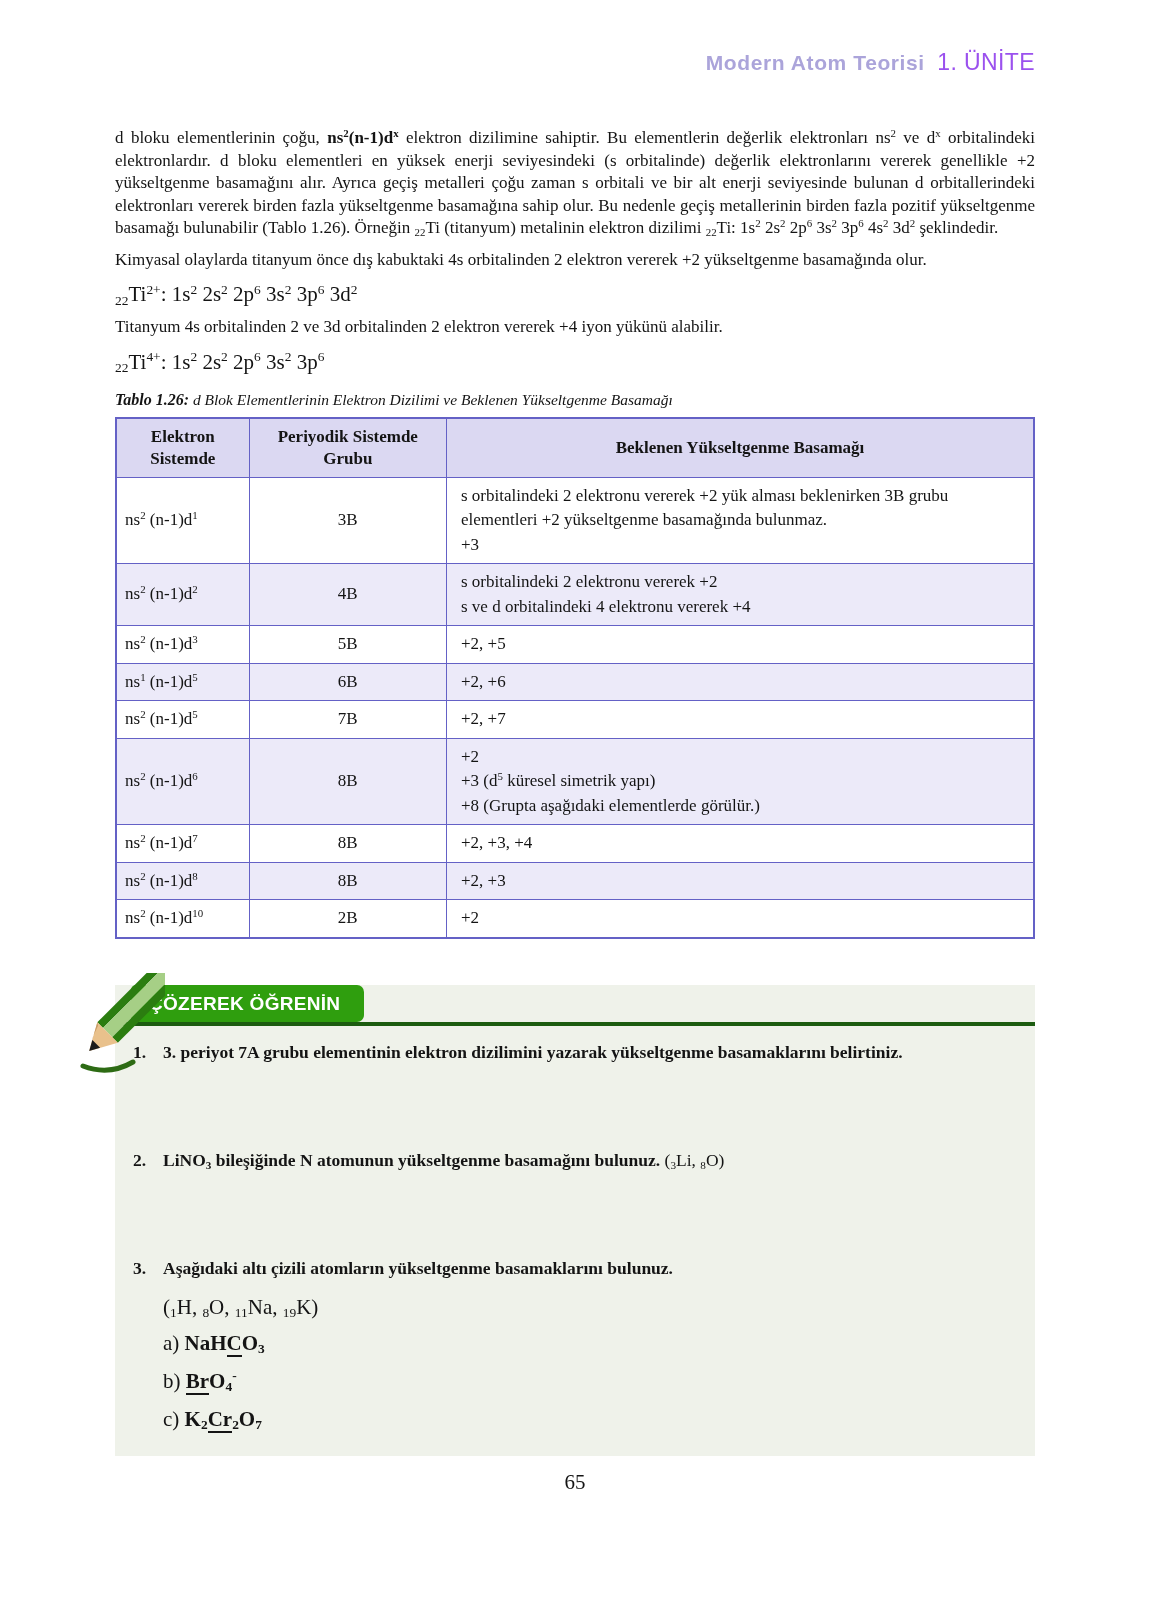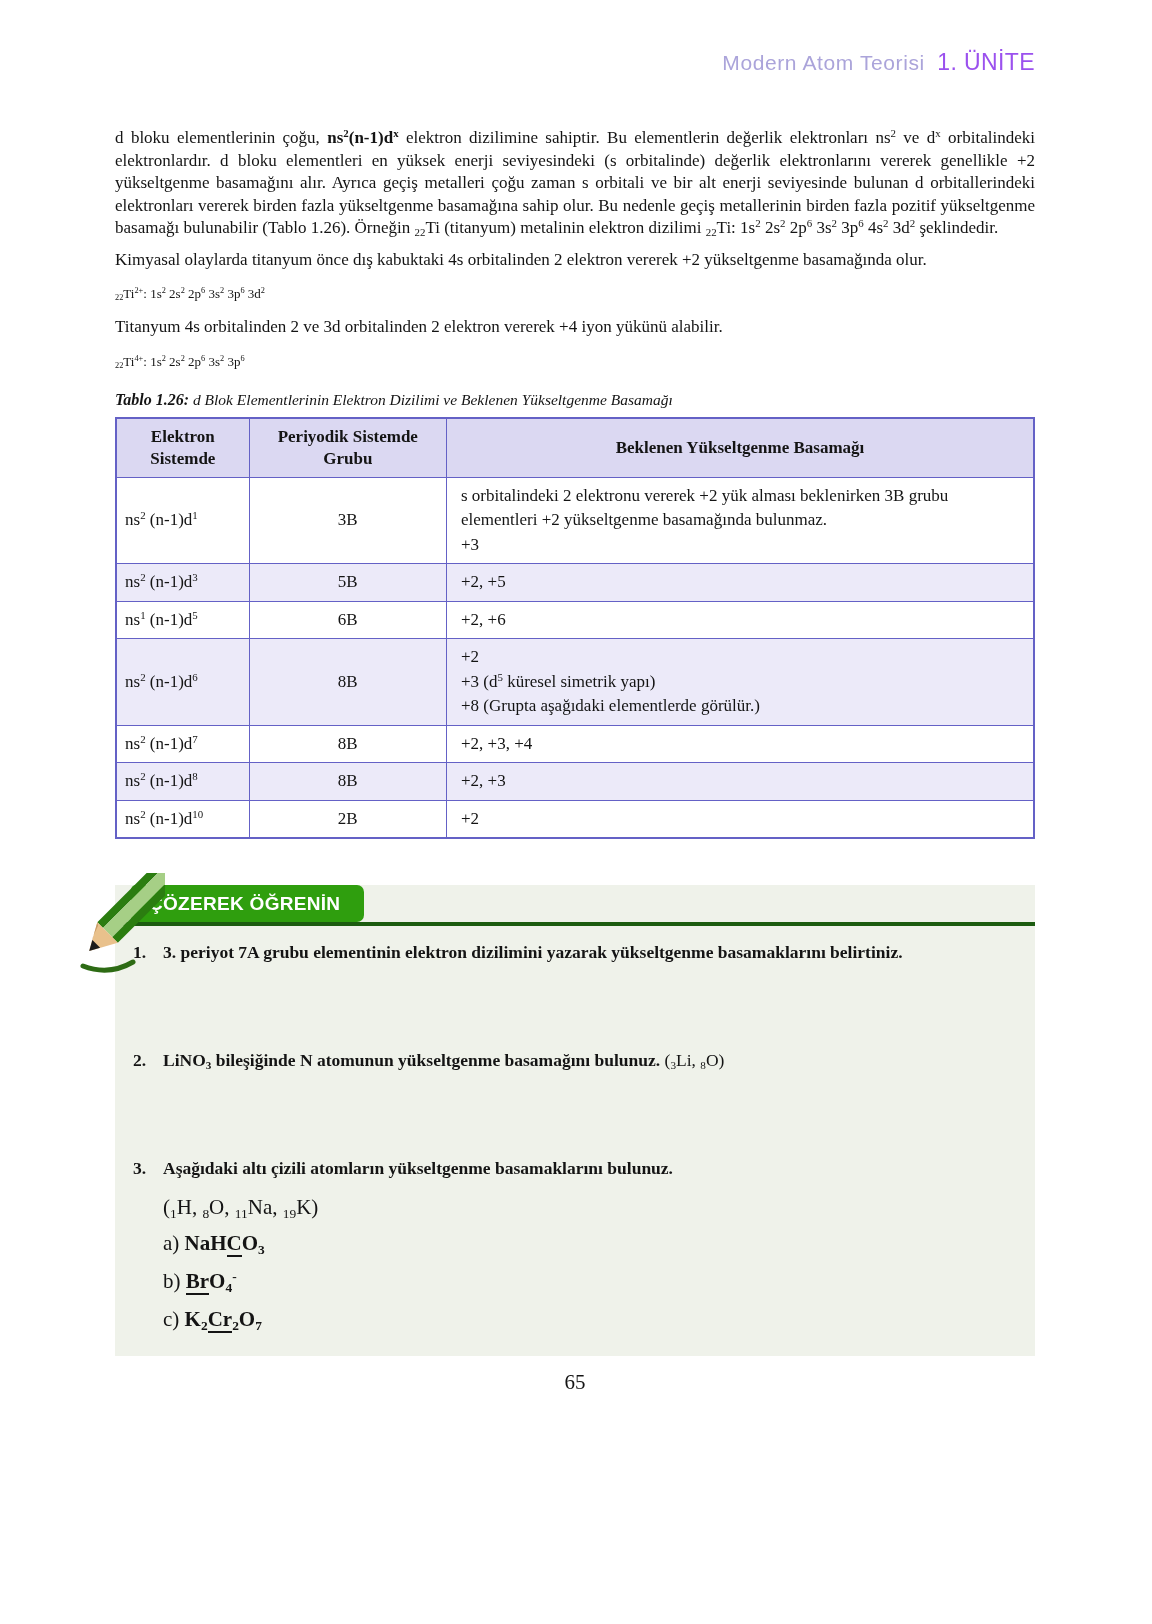--- a/index.html
+++ b/index.html
@@ -16,26 +16,26 @@
   *{box-sizing:border-box;margin:0;padding:0;}
   html,body{background:#ffffff;}
   body{
     width:1152px;height:1624px;position:relative;overflow:hidden;
     font-family:"Liberation Serif","DejaVu Serif",serif;
     color:var(--text,#141414);
   }
   .content{position:absolute;left:115px;top:0;width:920px;}
   
   .page-header{padding-top:48px;text-align:right;font-family:"Liberation Sans","DejaVu Sans",sans-serif;line-height:28px;}
-  .section-title{font-size:21px;color:var(--title-light,#aba4da);letter-spacing:0.6px;font-weight:400;}
+  .section-title{font-size:21px;color:var(--title-light,#aba4da);letter-spacing:0.6px;font-weight:700;}
   .unit-label{font-size:23px;color:var(--title-accent,#9b51ee);letter-spacing:0.4px;font-weight:500;margin-left:8px;}
   
   .para{font-size:17px;line-height:22.5px;text-align:justify;margin-top:9px;}
   .para.first{margin-top:48px;}
-  .eq{font-size:13px;line-height:26px;margin-top:10px;}
+  .eq{font-size:21px;line-height:26px;margin-top:10px;}
   sup{font-size:64%;line-height:0;position:relative;vertical-align:baseline;top:-0.55em;}
   sub{font-size:64%;line-height:0;position:relative;vertical-align:baseline;top:0.28em;}
   .ul{border-bottom:2px solid currentColor;padding-bottom:0px;}
   
   .caption{margin-top:16px;font-size:15.5px;font-style:italic;}
   .caption b{font-size:16px;}
   table{margin-top:8px;width:100%;border-collapse:collapse;border:2px solid var(--table-border,#6461c6);}
   th,td{border:1.5px solid var(--table-border,#6461c6);font-size:17px;}
   thead th{background:var(--table-header-bg,#dbd8f2);font-weight:bold;text-align:center;padding:7px 6px;line-height:22px;}
   tbody tr:nth-child(even){background:var(--table-stripe-bg,#eceaf9);}
@@ -99,28 +99,38 @@
         <th>Beklenen Yükseltgenme Basamağı</th>
       </tr>
     </thead>
     <tbody>
         <tr>
           <td class="c0">ns<sup>2</sup> (n-1)d<sup>1</sup></td>
           <td class="c1">3B</td>
           <td class="c2">s orbitalindeki 2 elektronu vererek +2 yük alması beklenirken 3B grubu elementleri +2 yükseltgenme basamağında bulunmaz.<br>+3</td>
         </tr>
         <tr>
+          <td class="c0">ns<sup>2</sup> (n-1)d<sup>2</sup></td>
+          <td class="c1">4B</td>
+          <td class="c2">s orbitalindeki 2 elektronu vererek +2<br>s ve d orbitalindeki 4 elektronu vererek +4</td>
+        </tr>
+        <tr>
           <td class="c0">ns<sup>2</sup> (n-1)d<sup>3</sup></td>
           <td class="c1">5B</td>
           <td class="c2">+2, +5</td>
         </tr>
         <tr>
           <td class="c0">ns<sup>1</sup> (n-1)d<sup>5</sup></td>
           <td class="c1">6B</td>
           <td class="c2">+2, +6</td>
+        </tr>
+        <tr>
+          <td class="c0">ns<sup>2</sup> (n-1)d<sup>5</sup></td>
+          <td class="c1">7B</td>
+          <td class="c2">+2, +7</td>
         </tr>
         <tr>
           <td class="c0">ns<sup>2</sup> (n-1)d<sup>6</sup></td>
           <td class="c1">8B</td>
           <td class="c2">+2<br>+3 (d<sup>5</sup> küresel simetrik yapı)<br>+8 (Grupta aşağıdaki elementlerde görülür.)</td>
         </tr>
         <tr>
           <td class="c0">ns<sup>2</sup> (n-1)d<sup>7</sup></td>
           <td class="c1">8B</td>
           <td class="c2">+2, +3, +4</td>

